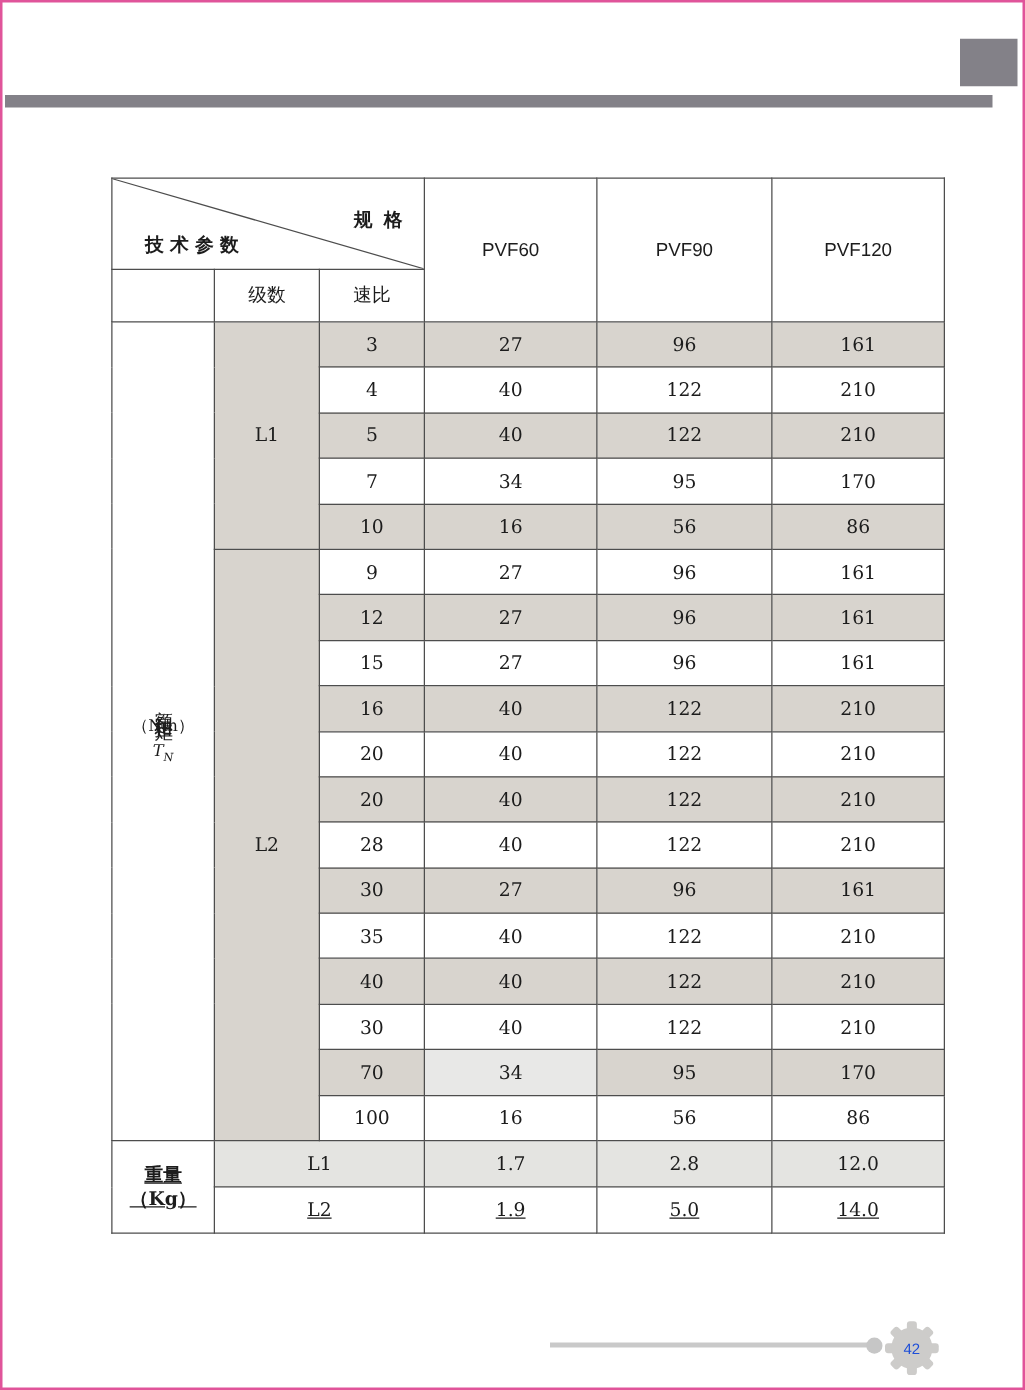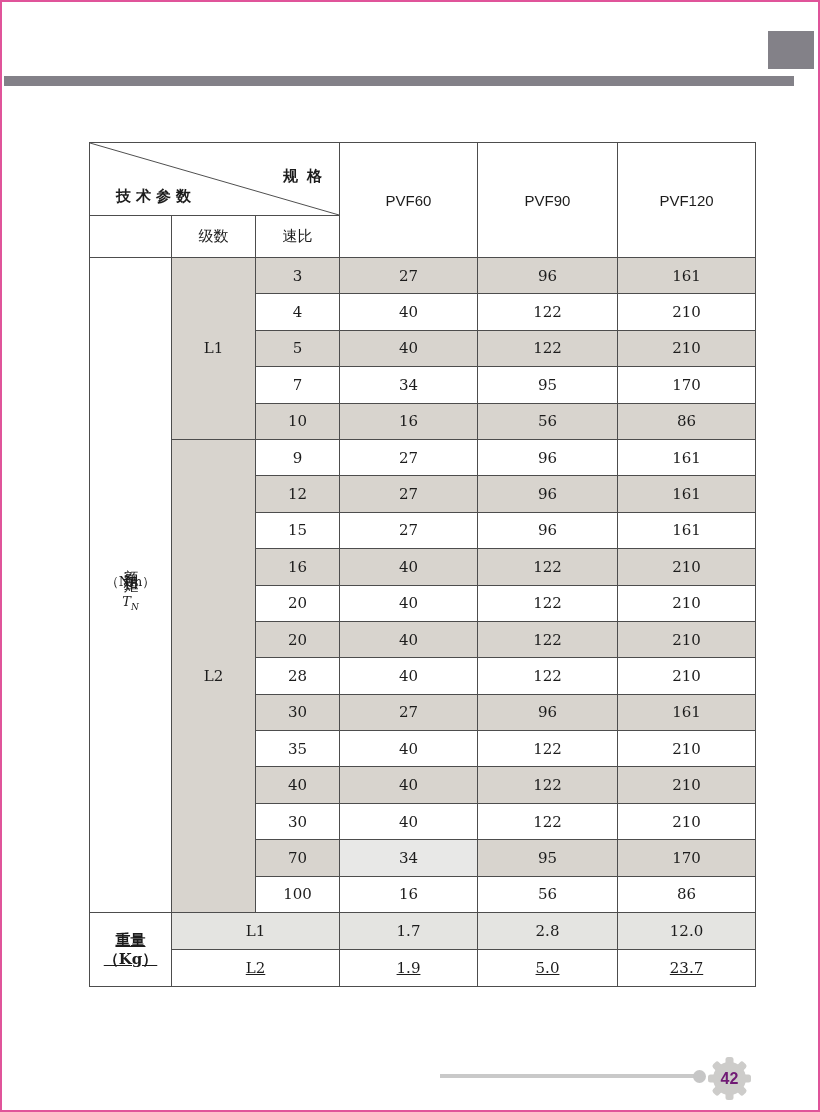--- a/index.html
+++ b/index.html
@@ -50,21 +50,21 @@
   .tn     { font-size:13px; font-style:italic; }
   .tn sub { font-size:9px; font-style:italic; }
 
   
   .footer-line { position:absolute; left:438px; top:1072px; width:260px; height:4px; background:#c9c9c9; }
   .footer-dot  { position:absolute; left:691px; top:1068px; width:13px; height:13px; border-radius:50%; background:#c6c6c6; }
   .gear { position:absolute; left:705px; top:1054px; width:45px; height:45px; }
   .gear svg { display:block; }
   .pnum { position:absolute; left:0; top:0; width:45px; height:45px;
           display:flex; align-items:center; justify-content:center;
-          font-size:16px; font-weight:700; color:#701a75;
+          font-size:12px; font-weight:400; color:#1d4ed8;
           font-family:"Liberation Sans","DejaVu Sans",sans-serif; }
 </style>
 </head>
 <body>
 
 <div class="page">
 
   <div class="top-square"></div>
   <div class="top-bar"></div>
 
@@ -219,21 +219,21 @@
         <td rowspan="2" class="wlabel">重量（Kg）</td>
         <td colspan="2">L1</td>
         <td>1.7</td>
         <td>2.8</td>
         <td>12.0</td>
       </tr>
       <tr class="w2">
         <td colspan="2">L2</td>
         <td>1.9</td>
         <td>5.0</td>
-        <td>23.7</td>
+        <td>14.0</td>
       </tr>
     </tbody>
   </table>
 
   <div class="footer-line"></div>
   <div class="footer-dot"></div>
   <div class="gear">
     <svg viewBox="0 0 45 45" width="45" height="45">
       <g fill="#cdccca">
         <rect x="18.5" y="1" width="8" height="43" rx="2.5"></rect>

